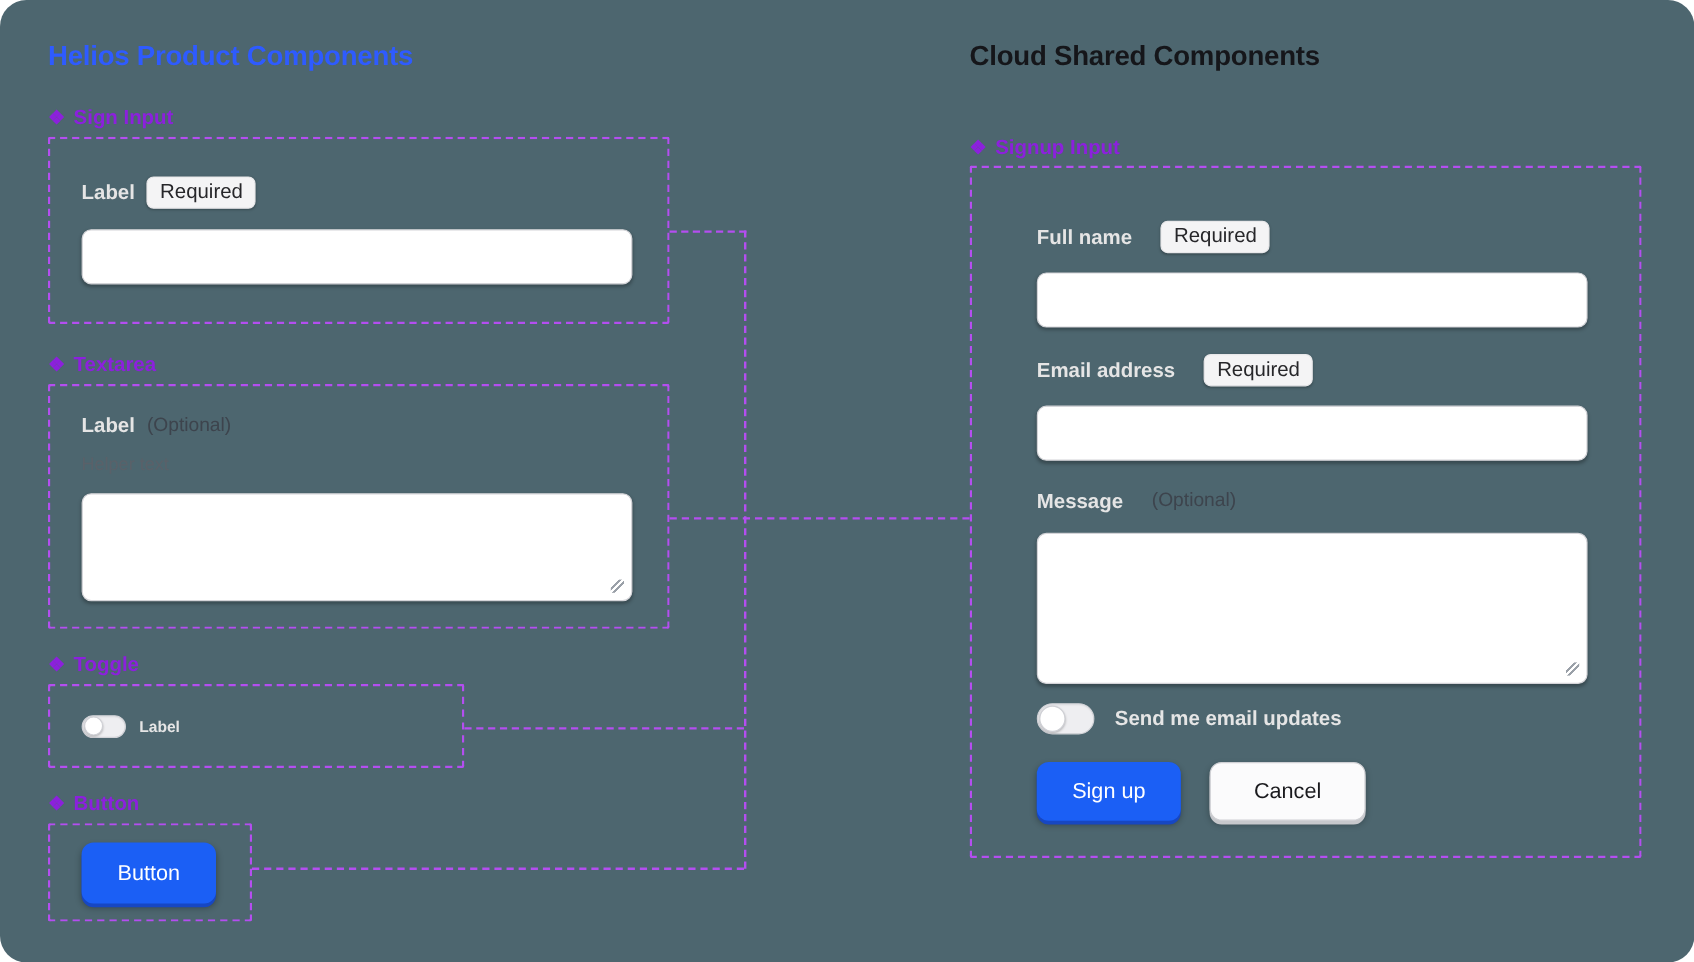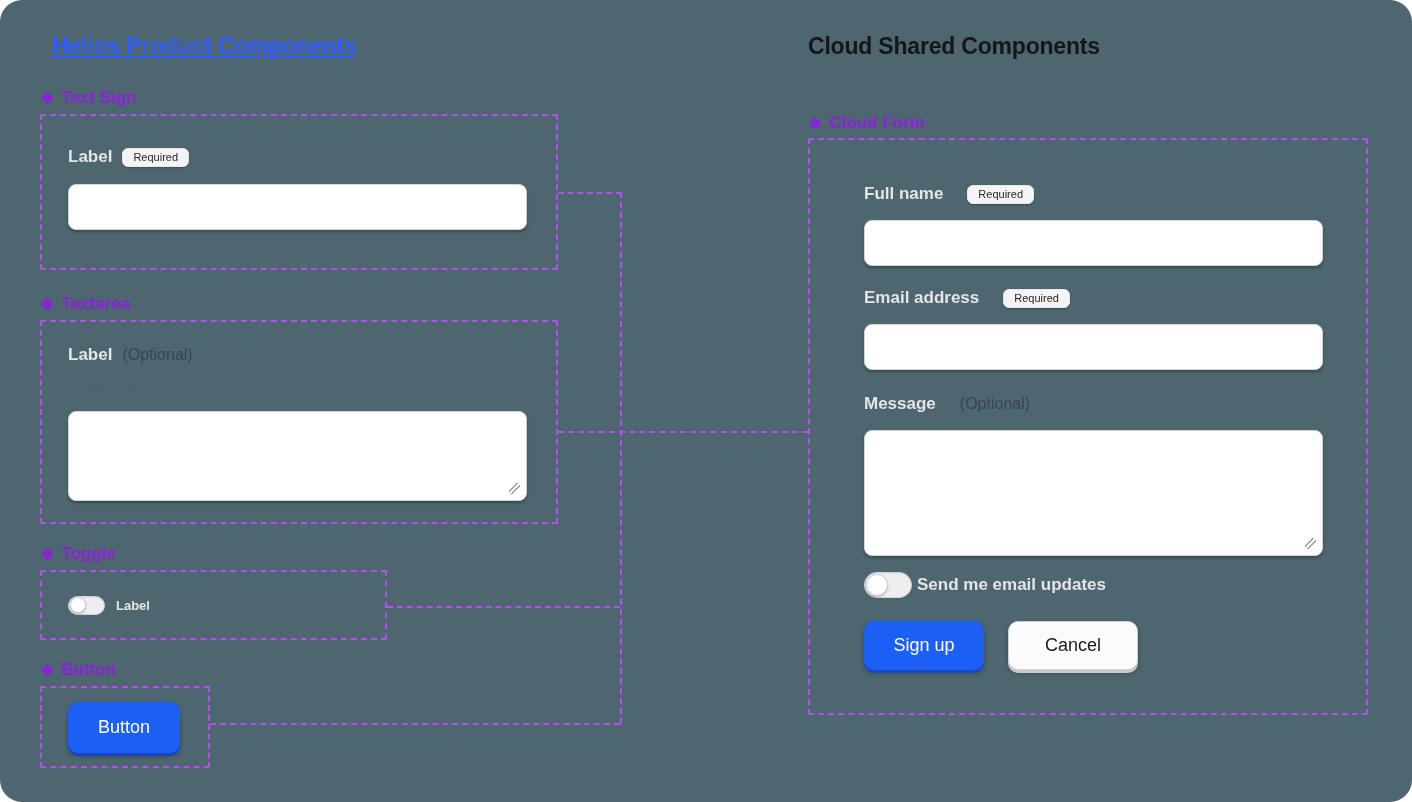--- a/index.html
+++ b/index.html
@@ -21,21 +21,21 @@
     position:absolute; border:2px dashed #b44ef0; border-radius:2px;
   }
   .wire { position:absolute; }
   .wire.h { border-top:2px dashed #b44ef0; height:0; }
   .wire.v { border-left:2px dashed #b44ef0; width:0; }
   .label-row { display:flex; align-items:center; gap:10px; }
   .field-label { font-size:17px; font-weight:bold; color:#e5e5e5; }
   .optional { font-size:16px; color:#3d444d; font-weight:normal; }
   .badge {
     background:#f4f4f5; border:1px solid #e8e8ea; border-radius:6px;
-    padding:2px 10px 3px; font-size:11px; color:#27272a;
+    padding:2px 10px 3px; font-size:17px; color:#27272a;
     box-shadow:0 1px 2px rgba(0,0,0,0.25);
   }
   .helper { font-size:15px; color:#5a6169; }
   .tb, .ta {
     display:block; width:459px; background:#ffffff;
     border:1px solid #d4d4d8; border-radius:8px;
     box-shadow:0 2px 3px rgba(0,0,0,0.28);
     font-family:"Liberation Sans", sans-serif; font-size:16px; padding:8px 12px;
     outline:none; color:#1a1a1e;
   }
@@ -84,43 +84,43 @@
     display:flex; align-items:center; gap:11px; padding-left:26px; }
   .f-toggle .field-label { font-size:13px; }
   .f-button { left:40px; top:686px; width:170px; height:82px;
     display:flex; align-items:center; padding-left:26px; }
   .f-button .btn { width:112px; height:51px; }
   
   .f-signup { left:808px; top:138px; width:560px; height:577px; padding:44px 0 0 54px; }
   .f-signup .label-row { margin-bottom:16px;gap:24px; }
   .gap-a { height:22px; }
   .gap-b { height:24px; }
-  .toggle-row { display:flex; align-items:center; gap:5px; margin-top:16px; }
+  .toggle-row { display:flex; align-items:center; gap:17px; margin-top:16px; }
   .toggle-row .field-label { font-size:17px; }
   .btn-row { display:flex; gap:24px; margin-top:23px;align-items:flex-end; }
   .btn-row .btn-primary { width:120px; height:49px; }
   .btn-row .btn-secondary { width:130px; height:49px; }
 </style>
 </head>
 <body>
 
 <div class="canvas">
 
-  <div class="page-title title-blue" style="left:52px; top:33px;text-decoration:underline;">Helios Product Components</div>
+  <div class="page-title title-blue" style="left:40px; top:33px;">Helios Product Components</div>
   <div class="page-title title-black" style="left:808px; top:33px;text-align:right;">Cloud Shared Components</div>
 
   <div class="wire h" style="left:558px; top:192px; width:64px;"></div>
   <div class="wire v" style="left:620px; top:192px; height:532px;"></div>
   <div class="wire h" style="left:558px; top:431px; width:250px;"></div>
   <div class="wire h" style="left:387px; top:606px; width:233px;"></div>
   <div class="wire h" style="left:210px; top:723px; width:410px;"></div>
 
   <div class="comp-heading" style="left:40px; top:88px;">
     <span class="glyph">❖</span>
-    <span>Text Sign</span>
+    <span>Sign Input</span>
   </div>
   <div class="frame f-textinput">
     <div class="label-row">
       <span class="field-label">Label</span>
       <span class="badge">Required</span>
     </div>
     <input class="tb" type="text" value="" style="">
   </div>
 
   <div class="comp-heading" style="left:40px; top:294px;">
@@ -153,21 +153,21 @@
   <div class="comp-heading" style="left:40px; top:660px;">
     <span class="glyph">❖</span>
     <span>Button</span>
   </div>
   <div class="frame f-button">
     <button class="btn btn-primary">Button</button>
   </div>
 
   <div class="comp-heading" style="left:808px; top:113px;">
     <span class="glyph">❖</span>
-    <span>Cloud Form</span>
+    <span>Signup Input</span>
   </div>
   <div class="frame f-signup">
 
     <div class="label-row">
       <span class="field-label">Full name</span>
       <span class="badge">Required</span>
     </div>
     <input class="tb" type="text" value="" style="">
 
     <div class="gap-a"></div>

